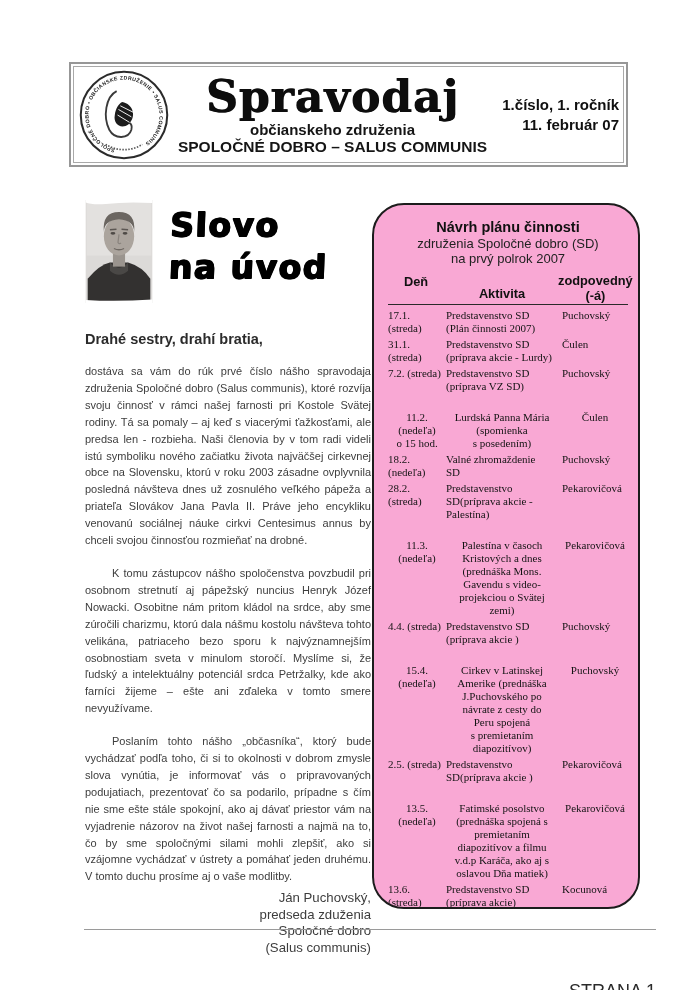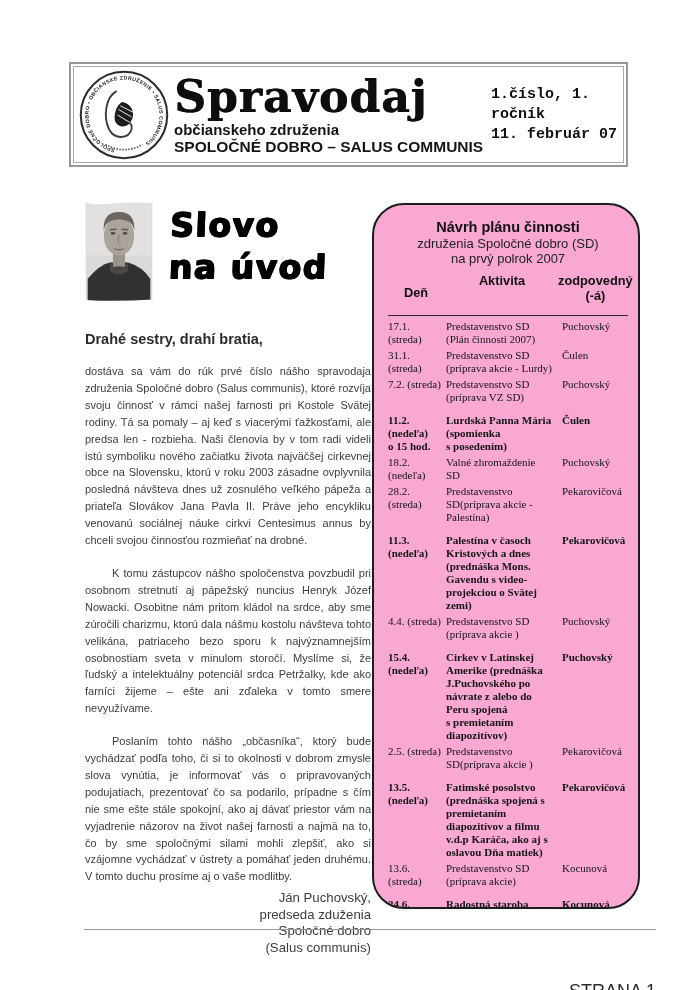--- a/index.html
+++ b/index.html
@@ -12,31 +12,31 @@
   
   .masthead {
     position:absolute; left:69px; top:62px; width:559px; height:105px;
     border:2px solid #979797; padding:2px; background:#fff;
   }
   .masthead-inner {
     width:100%; height:100%; border:1px solid #a9a9a9;
     display:flex; align-items:center;
   }
   .logo-wrap { flex:0 0 100px; display:flex; justify-content:center; }
-  .mast-center { flex:1; text-align:left; color:#151515; }
+  .mast-center { flex:1; text-align:center; color:#151515; }
   .mast-title {
     font-family:"DejaVu Serif", serif; font-weight:bold; font-size:44px;
     line-height:46px; letter-spacing:1px; color:#0d0d0d;
     text-shadow:0.8px 0 0 #0d0d0d;
   }
   .mast-sub1 { font-weight:bold; font-size:15px; line-height:17px; margin-top:1px; }
   .mast-sub2 { font-weight:bold; font-size:15.5px; line-height:18px; }
   .issue-box {
-    flex:0 0 132px; text-align:left; font-weight:bold; font-size:15px;
-    line-height:20px; color:#101010; padding-right:4px;font-family:Liberation Mono, monospace;
+    flex:0 0 132px; text-align:right; font-weight:bold; font-size:15px;
+    line-height:20px; color:#101010; padding-right:4px;
   }
 
   
   .left-col { position:absolute; left:85px; top:200px; width:286px; }
   .intro-head { display:flex; align-items:flex-start; }
   .photo-frame { width:68px; height:103px; flex:0 0 68px; }
   .intro-title {
     margin-left:16px; margin-top:4px;
     font-family:"DejaVu Sans", sans-serif; font-weight:bold;
     font-size:33px; line-height:42px; color:#000;
@@ -64,29 +64,29 @@
     padding:14px 10px 0 14px; overflow:hidden; background:#f9a8d4;
   }
   .plan-title { text-align:center; font-weight:bold; font-size:14.5px; line-height:17px; color:#111; }
   .plan-sub  { text-align:center; font-size:13px; line-height:15px; color:#222; }
   .plan-head {
     display:grid; grid-template-columns:58px 112px 1fr;
     margin-top:7px; padding-bottom:1px; border-bottom:1.5px solid #2a2a2a;
     font-weight:bold; font-size:12.8px; line-height:15px; color:#111;
   }
   .ph-day { padding-left:16px; align-self:end; padding-bottom:14px; }
-  .ph-act { text-align:center; align-self:end; padding-bottom:26px; }
+  .ph-act { text-align:center; align-self:end; padding-bottom:2px; }
   .ph-resp { text-align:center; white-space:pre-line; }
   .plan-rows {
     margin-top:4px; font-family:"Liberation Serif", serif;
     font-size:11px; line-height:13px; color:#141414;
   }
   .plan-row { display:grid; grid-template-columns:58px 112px 1fr; margin-bottom:3px; }
   .plan-row > div { white-space:pre-line; }
-  .plan-row.bold { font-weight:bold; margin-top:10px; }
+  .plan-row.bold { font-weight:normal; margin-top:18px;text-align:center; }
   .c-resp { padding-left:4px; }
 
   
   .footer-rule {
     position:absolute; left:84px; top:929px; width:572px;
     border-top:1.5px solid #9a9a9a;
   }
   .page-number {
     position:absolute; left:520px; top:981px; width:136px;
     text-align:right; font-size:18px; color:#2a2a2a;
@@ -248,21 +248,21 @@
 (príprava akcie )</div>
         <div class="c-resp">Puchovský</div>
       </div>
 
       <div class="plan-row bold">
         <div class="c-day">15.4.
 (nedeľa)</div>
         <div class="c-act">Cirkev v Latinskej
 Amerike (prednáška
 J.Puchovského po
-návrate z alebo do
+návrate z cesty do
 Peru spojená
 s premietaním
 diapozitívov)</div>
         <div class="c-resp">Puchovský</div>
       </div>
 
       <div class="plan-row">
         <div class="c-day">2.5. (streda)</div>
         <div class="c-act">Predstavenstvo
 SD(príprava akcie )</div>

